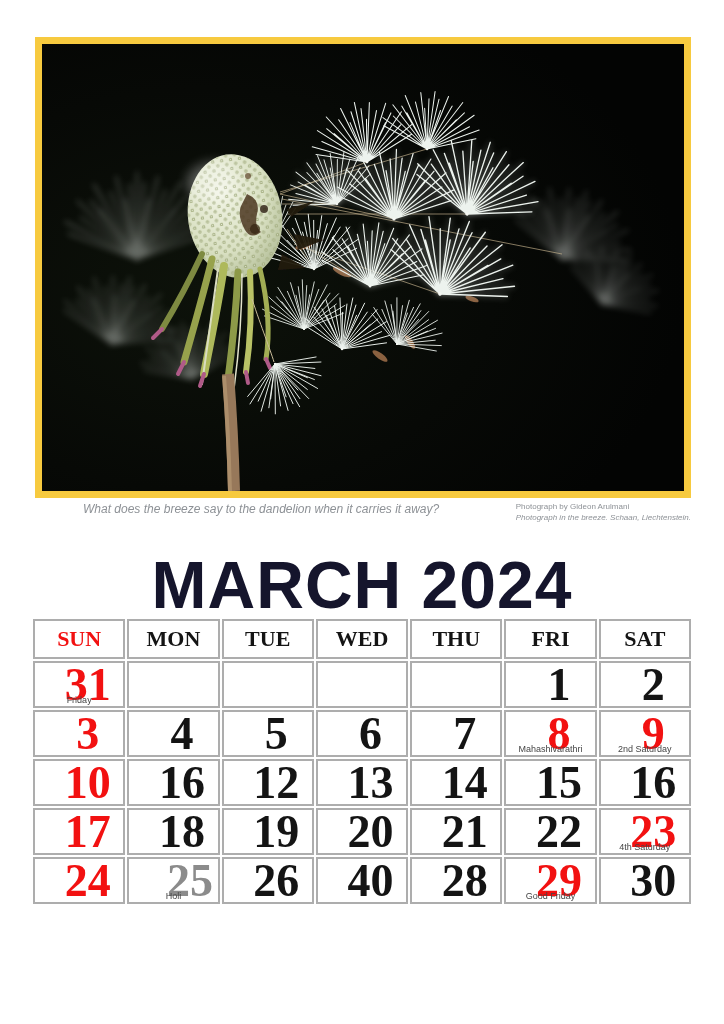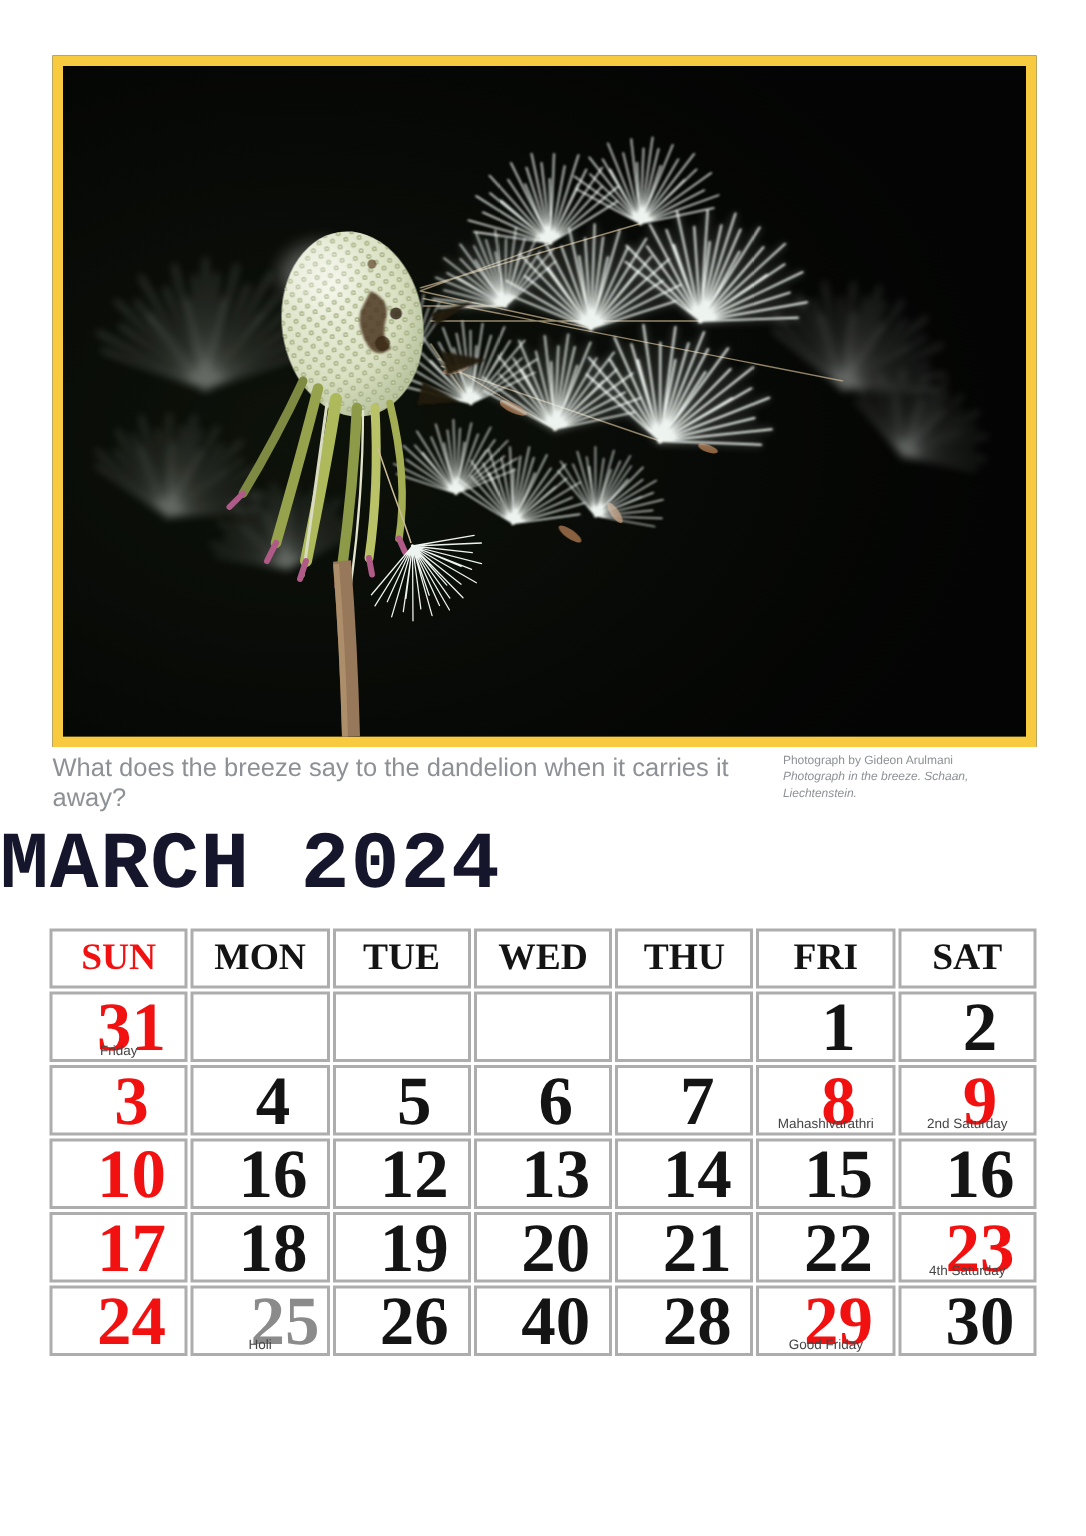--- a/index.html
+++ b/index.html
@@ -9,32 +9,32 @@
   html,body{margin:0;padding:0;background:#ffffff;}
   .page{position:relative;width:724px;height:1024px;background:#ffffff;overflow:hidden;
         font-family:"Liberation Sans",sans-serif;}
   
   .photo-frame{position:absolute;left:35px;top:37px;width:656px;height:461px;
                box-sizing:border-box;border:7px solid var(--frame-yellow);background:#050705;}
   .photo-frame svg{display:block;width:642px;height:447px;}
   
   .caption-row{position:absolute;left:35px;top:502px;width:656px;display:flex;
                justify-content:space-between;align-items:flex-start;}
-  .caption{font-size:17px;color:var(--caption-ink);}
+  .caption{font-style:italic;font-size:12px;color:var(--caption-ink);margin-left:48px;}
   .credit{text-align:left;font-size:8px;line-height:1.35;color:var(--caption-ink);}
   .credit .cr2{font-style:italic;}
   
-  .title{position:absolute;left:0;top:547px;width:100%;margin:0;text-align:left;
-         font-family:Liberation Mono, monospace;font-weight:bold;font-size:54px;
+  .title{position:absolute;left:0;top:547px;width:100%;margin:0;text-align:center;
+         font-family:Liberation Sans, sans-serif;font-weight:bold;font-size:66px;
          letter-spacing:1px;color:var(--title-ink);}
   
   table.cal{position:absolute;left:31px;top:617px;width:662px;table-layout:fixed;
             border-collapse:separate;border-spacing:2.5px;}
   table.cal th{border:2px solid var(--grid-border);background:#fff;height:34px;
-               font-family:"Liberation Serif",serif;font-size:25px;font-weight:bold;color:#141414;}
+               font-family:"Liberation Serif",serif;font-size:22px;font-weight:bold;color:#141414;}
   table.cal td{border:2px solid var(--grid-border);background:#fff;padding:0;}
   .cellwrap{position:relative;height:43px;display:flex;align-items:center;justify-content:center;padding-left:17px;}
   .num{font-family:"Liberation Serif",serif;font-weight:bold;font-size:46px;line-height:1;}
   .num[data-color="red"]{color:var(--red);}
   .num[data-color="black"]{color:#141414;}
   .num[data-color="gray"]{color:var(--gray-day);margin-left:16px;}
   .note{position:absolute;bottom:1px;left:0;right:0;text-align:center;
         font-size:9px;color:var(--note-ink);}
   th .dh[data-color="red"]{color:var(--red);}
   th .dh[data-color="black"]{color:#141414;margin-top:28px;}

